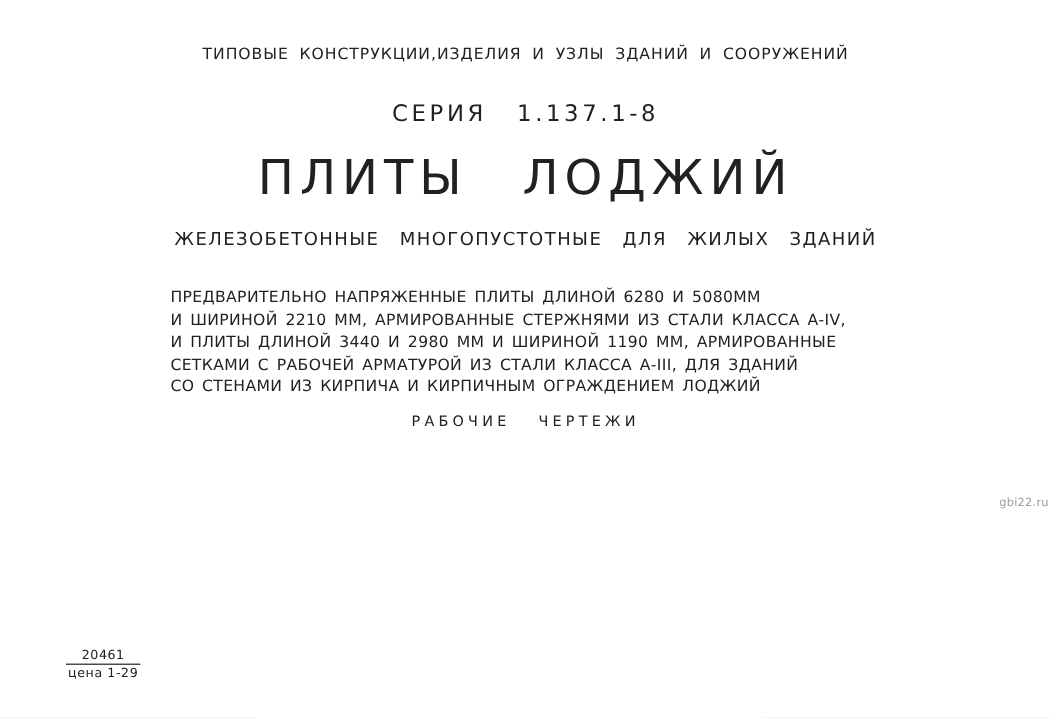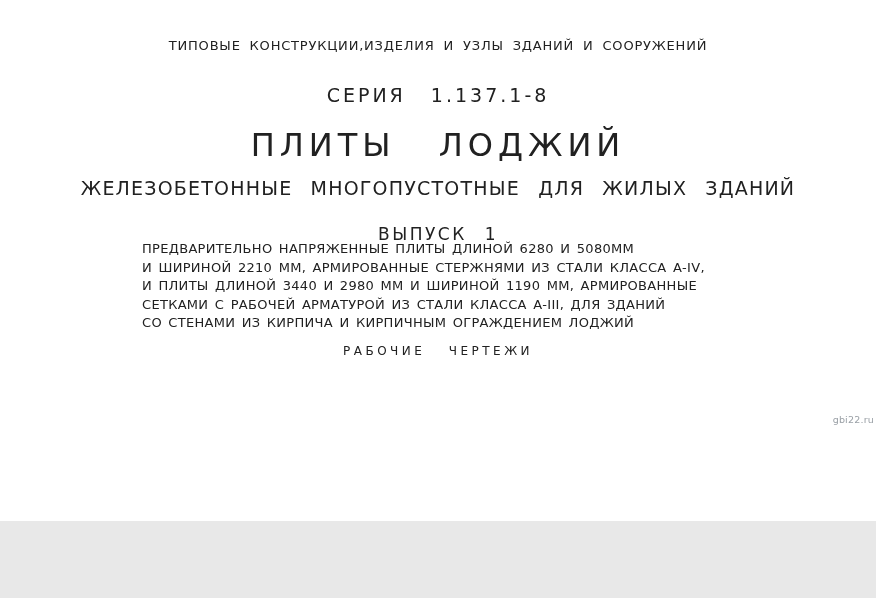--- a/index.html
+++ b/index.html
@@ -4,21 +4,21 @@
 <style>
   html, body {
     margin: 0;
     padding: 0;
     background: #e8e8e8;
     font-family: "DejaVu Sans", "Liberation Sans", sans-serif;
   }
   .page {
     position: relative;
     width: 876px;
-    height: 521px;
+    height: 598px;
     margin: 0 auto;
     background: #ffffff;
     overflow: hidden;
     color: #212121;
   }
   .line {
     position: absolute;
     left: 0;
     width: 100%;
     text-align: center;
@@ -32,28 +32,28 @@
     word-spacing: 4px;
   }
   .series-line {
     top: 84px;
     font-size: 19px;
     letter-spacing: 3px;
     word-spacing: 16px;
   }
   .main-title {
     top: 126px;
-    font-size: 32px;
+    font-size: 40px;
     letter-spacing: 5px;
     word-spacing: 28px;
     font-weight: 500;
   }
   .subtitle {
-    top: 177px;
-    font-size: 19px;
+    top: 190px;
+    font-size: 15px;
     letter-spacing: 1.2px;
     word-spacing: 11px;
   }
   .issue-line {
     top: 224px;
     font-size: 17px;
     letter-spacing: 2.5px;
     word-spacing: 10px;
   }
   .description {
@@ -113,21 +113,20 @@
 <div class="page">
 
   <div class="line header-line">ТИПОВЫЕ КОНСТРУКЦИИ,ИЗДЕЛИЯ И УЗЛЫ ЗДАНИЙ И СООРУЖЕНИЙ</div>
 
   <div class="line series-line">СЕРИЯ  1.137.1-8</div>
 
   <div class="line main-title">ПЛИТЫ ЛОДЖИЙ</div>
 
   <div class="line subtitle">ЖЕЛЕЗОБЕТОННЫЕ МНОГОПУСТОТНЫЕ ДЛЯ ЖИЛЫХ ЗДАНИЙ</div>
 
-  <div class="line issue-line">ВЫПУСК 1</div>
 
   <div class="description">
     <div class="desc-line">ПРЕДВАРИТЕЛЬНО НАПРЯЖЕННЫЕ ПЛИТЫ ДЛИНОЙ 6280 И 5080ММ</div>
     <div class="desc-line">И ШИРИНОЙ 2210 ММ, АРМИРОВАННЫЕ СТЕРЖНЯМИ ИЗ СТАЛИ КЛАССА А-IV,</div>
     <div class="desc-line">И ПЛИТЫ ДЛИНОЙ 3440 И 2980 ММ И ШИРИНОЙ 1190 ММ, АРМИРОВАННЫЕ</div>
     <div class="desc-line">СЕТКАМИ С РАБОЧЕЙ АРМАТУРОЙ ИЗ СТАЛИ КЛАССА А-III, ДЛЯ ЗДАНИЙ</div>
     <div class="desc-line">СО СТЕНАМИ ИЗ КИРПИЧА И КИРПИЧНЫМ ОГРАЖДЕНИЕМ ЛОДЖИЙ</div>
   </div>
 
   <div class="line doc-type">РАБОЧИЕ ЧЕРТЕЖИ</div>

